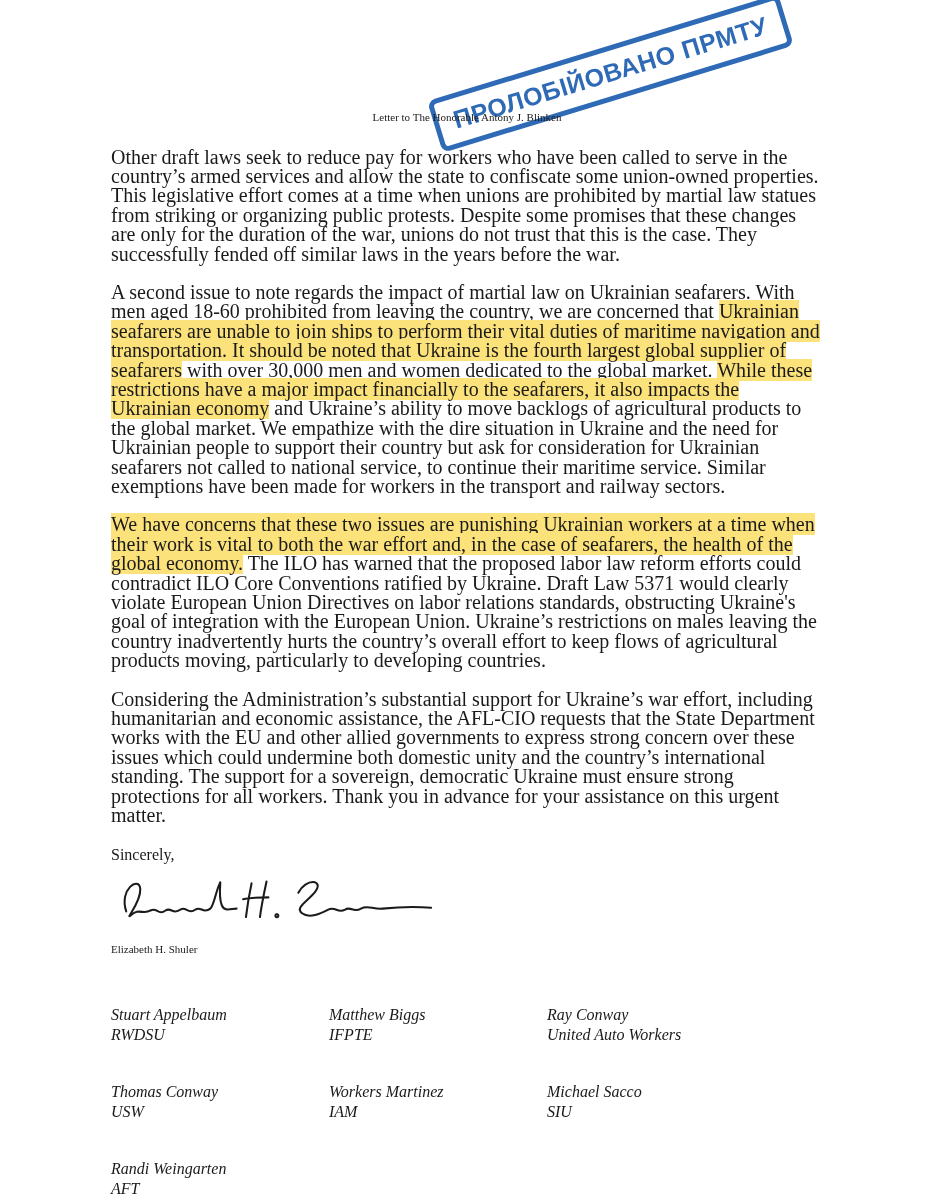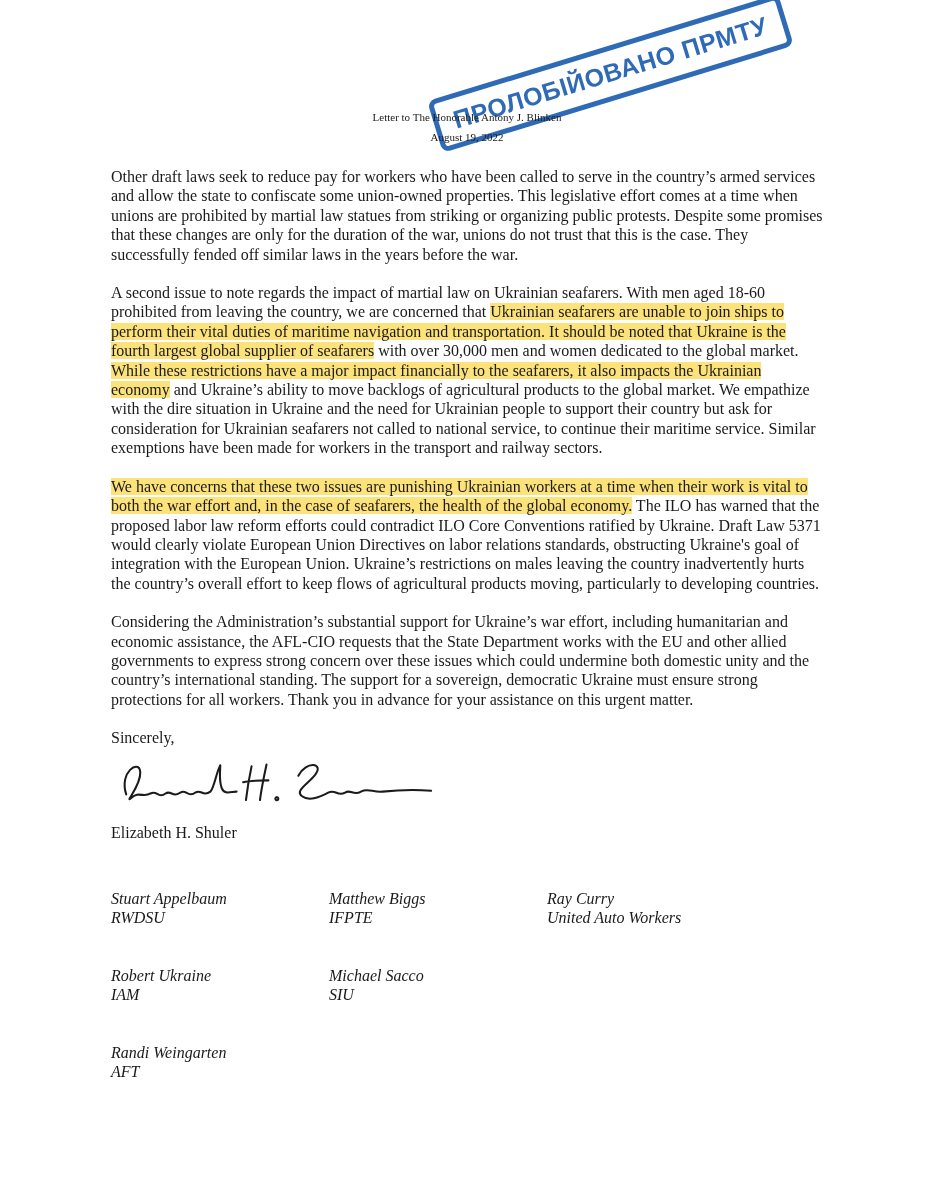--- a/index.html
+++ b/index.html
@@ -44,34 +44,34 @@
     top: 108px;
     width: 712px;
   }
   .header-line {
     font-size: 11px;
     line-height: 19.5px;
     text-align: center;
   }
   .letter-body { margin-top: 20px; }
   .para {
-    font-size: 16px;
+    font-size: 20px;
     line-height: 19.4px;
     margin: 0 0 19px 0;
     text-align: left;
   }
   .hl { background: var(--hl-color); }
   .closing-salutation {
     font-size: 16px;
     line-height: 19px;
     margin-top: 4px;
   }
   .signature-wrap { margin: 8px 0 2px 4px; }
   .signer-name, .signer-title {
-    font-size: 16px;
+    font-size: 11px;
     line-height: 19.5px;
   }
   .signatories { margin-top: 46px; font-style: italic; }
   .sig-row {
     display: grid;
     grid-template-columns: 218px 218px 218px;
     margin-bottom: 38px;
   }
   .sig-cell div {
     font-size: 16px;
@@ -84,21 +84,20 @@
 <div class="page">
 
   <div class="stamp">
     <span class="stamp-text">ПРОЛОБІЙОВАНО ПРМТУ</span>
   </div>
 
   <div class="content">
 
     <div class="letter-header">
       <div class="header-line">Letter to The Honorable Antony J. Blinken</div>
-      <div class="header-line">August 19, 2022</div>
     </div>
 
     <div class="letter-body">
         <p class="para"><span>Other draft laws seek to reduce pay for workers who have been called to serve in the country’s armed services and allow the state to confiscate some union-owned properties. This legislative effort comes at a time when unions are prohibited by martial law statues from striking or organizing public protests. Despite some promises that these changes are only for the duration of the war, unions do not trust that this is the case. They successfully fended off similar laws in the years before the war.</span></p>
         <p class="para"><span>A second issue to note regards the impact of martial law on Ukrainian seafarers. With men aged 18-60 prohibited from leaving the country, we are concerned that </span><span class="hl">Ukrainian seafarers are unable to join ships to perform their vital duties of maritime navigation and transportation. It should be noted that Ukraine is the fourth largest global supplier of seafarers</span><span> with over 30,000 men and women dedicated to the global market. </span><span class="hl">While these restrictions have a major impact financially to the seafarers, it also impacts the Ukrainian economy</span><span> and Ukraine’s ability to move backlogs of agricultural products to the global market. We empathize with the dire situation in Ukraine and the need for Ukrainian people to support their country but ask for consideration for Ukrainian seafarers not called to national service, to continue their maritime service. Similar exemptions have been made for workers in the transport and railway sectors.</span></p>
         <p class="para"><span class="hl">We have concerns that these two issues are punishing Ukrainian workers at a time when their work is vital to both the war effort and, in the case of seafarers, the health of the global economy.</span><span> The ILO has warned that the proposed labor law reform efforts could contradict ILO Core Conventions ratified by Ukraine. Draft Law 5371 would clearly violate European Union Directives on labor relations standards, obstructing Ukraine's goal of integration with the European Union. Ukraine’s restrictions on males leaving the country inadvertently hurts the country’s overall effort to keep flows of agricultural products moving, particularly to developing countries.</span></p>
         <p class="para"><span>Considering the Administration’s substantial support for Ukraine’s war effort, including humanitarian and economic assistance, the AFL-CIO requests that the State Department works with the EU and other allied governments to express strong concern over these issues which could undermine both domestic unity and the country’s international standing. The support for a sovereign, democratic Ukraine must ensure strong protections for all workers. Thank you in advance for your assistance on this urgent matter.</span></p>
       </div>
 
     <div class="closing">
@@ -124,27 +123,31 @@
         <div class="sig-row">
           <div class="sig-cell">
             <div>Stuart Appelbaum</div>
             <div>RWDSU</div>
           </div>
           <div class="sig-cell">
             <div>Matthew Biggs</div>
             <div>IFPTE</div>
           </div>
           <div class="sig-cell">
-            <div>Ray Curry</div>
+            <div>Ray Conway</div>
             <div>United Auto Workers</div>
           </div>
         </div>
         <div class="sig-row">
           <div class="sig-cell">
-            <div>Robert Ukraine</div>
+            <div>Thomas Conway</div>
+            <div>USW</div>
+          </div>
+          <div class="sig-cell">
+            <div>Workers Martinez</div>
             <div>IAM</div>
           </div>
           <div class="sig-cell">
             <div>Michael Sacco</div>
             <div>SIU</div>
           </div>
         </div>
         <div class="sig-row">
           <div class="sig-cell">
             <div>Randi Weingarten</div>

